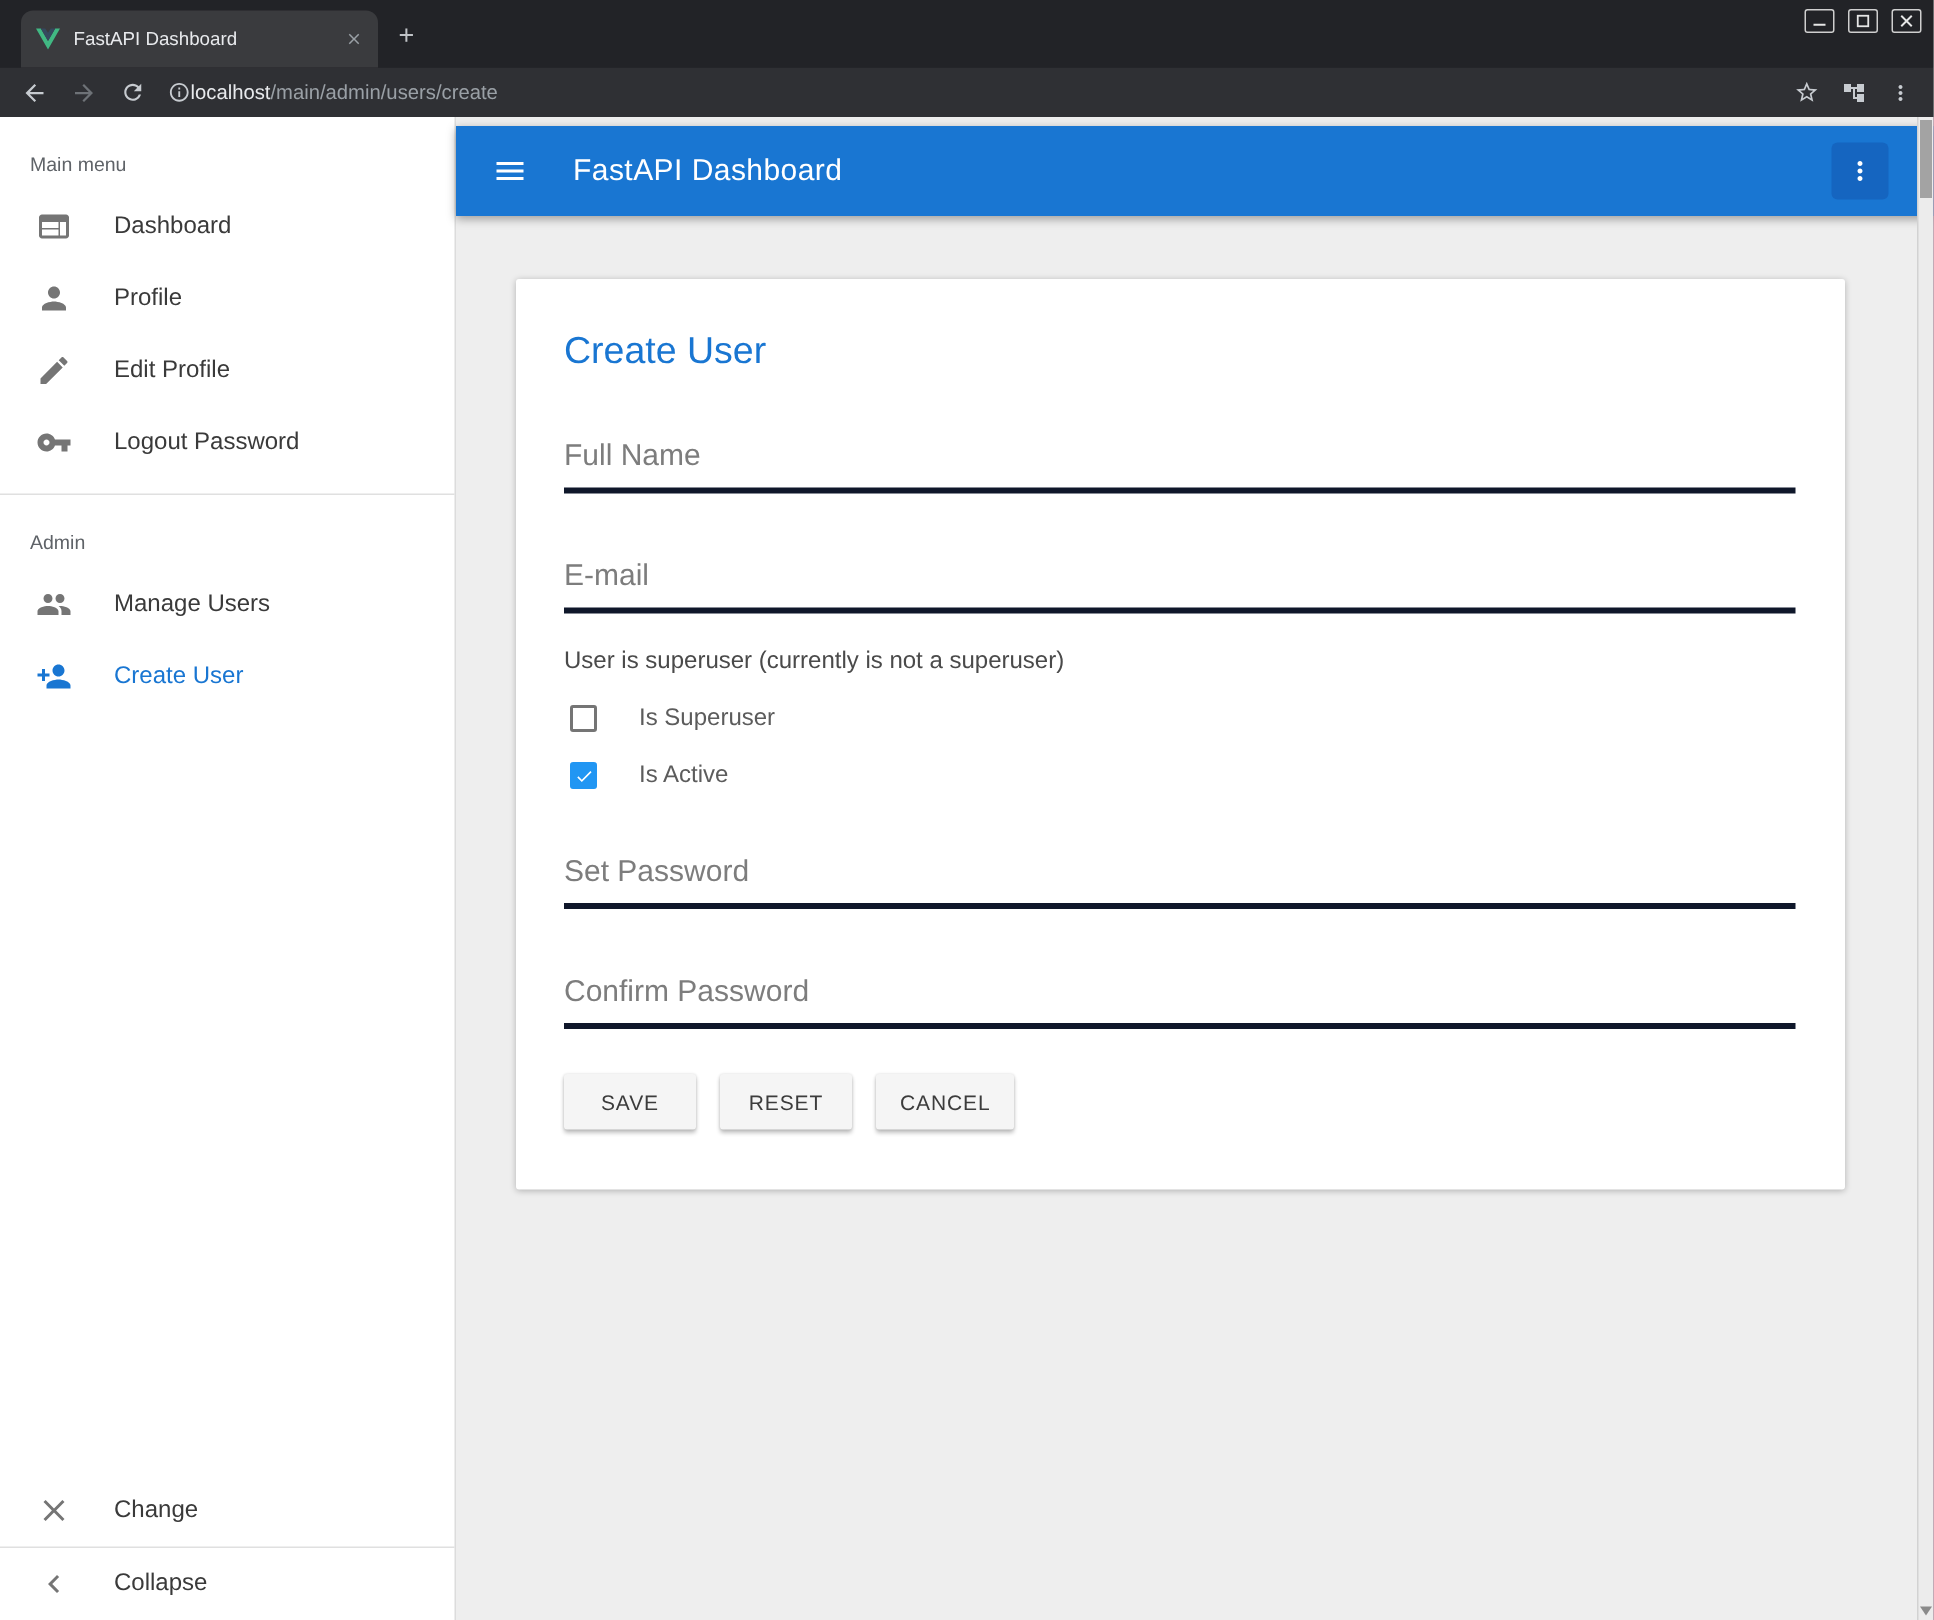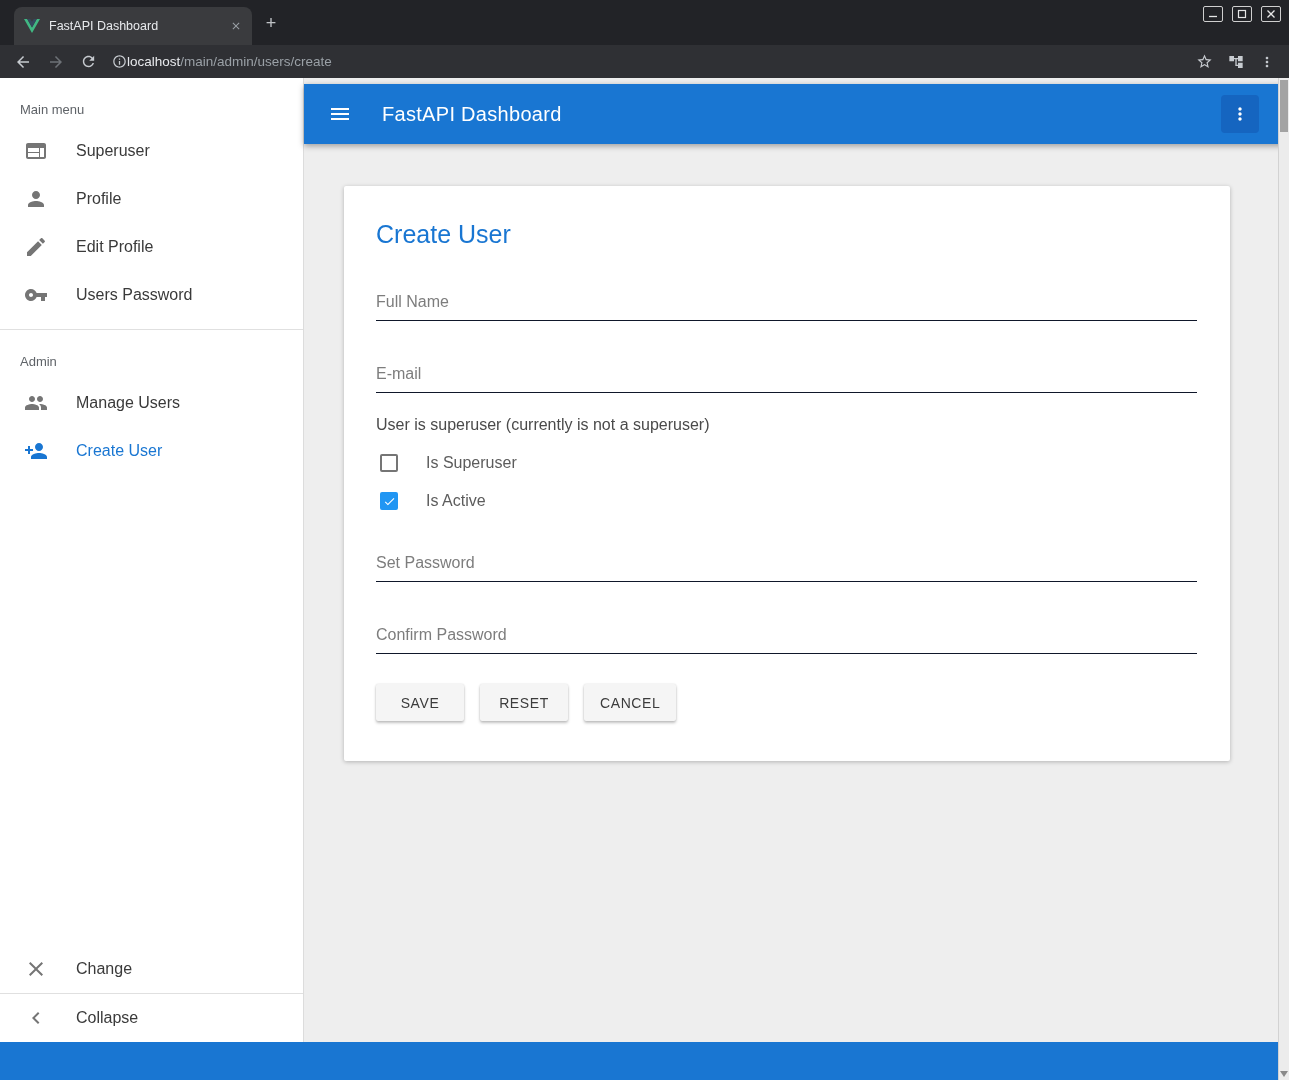--- a/index.html
+++ b/index.html
@@ -19,21 +19,21 @@
   .win-btn { width:20px; height:16px; border:1px solid #cfcfcf; border-radius:2px; display:flex;
              align-items:center; justify-content:center; color:#e6e6e6; background:transparent; }
 
   .addressbar { height:33px; background:#2f3034; display:flex; align-items:center; padding:0 14px; gap:15px; }
   .nav-ic { display:flex; align-items:center; color:#c7cbd0; }
   .nav-ic.dim { color:#6e7277; }
   .url-box { flex:1; display:flex; align-items:center; gap:0; font-size:13.5px; color:#e8eaed; }
   .url-box .path { color:#9aa0a6; }
 
   
-  .chrome-content { height:1002px; display:flex; flex-direction:column; background:#ec4899; }
+  .chrome-content { height:1002px; display:flex; flex-direction:row; background:#ec4899; }
   .app-row { flex:1; display:flex; min-height:0; }
 
   
   .sidebar { width:304px; background:#ffffff; border-right:1px solid #dcdcdc; display:flex; flex-direction:column; }
   .side-heading { padding:24px 20px 10px 20px; font-size:13px; color:#5f6368; }
   .side-item { height:48px; display:flex; align-items:center; padding:0 16px 0 24px; gap:28px;
                font-size:16px; color:#3a3a3a; cursor:pointer; }
   .side-item .icon { width:24px; height:24px; color:#757575; display:flex; align-items:center; }
   .side-item.active, .side-item.active .icon { color:#1976d2; }
   .divider { height:1px; background:#e0e0e0; margin-top:10px; }
@@ -49,22 +49,22 @@
   .appbar-spacer { flex:1; }
   .kebab-btn { width:38px; height:38px; background:#1565c0; border-radius:4px; display:flex;
                align-items:center; justify-content:center; color:#fff; }
 
   .page { flex:1; overflow:hidden; }
   .card { margin:42px 59px 0 40px; background:#fff; border-radius:2px;
           box-shadow:0 1px 4px rgba(0,0,0,.25); padding:34px 33px 40px 32px; }
   .card-title { color:#1976d2; font-size:25px; font-weight:400; }
 
   .mat-field { margin-top:38px; }
-  .mat-field input { width:100%; border:none; border-bottom:1px solid #0f172a; background:transparent;
-                     font-size:16px; font-family:inherit; padding:6px 0 9px 0; outline:none; color:#333; }
+  .mat-field input { width:100%; border:none; border-bottom:4px solid #0f172a; background:transparent;
+                     font-size:20px; font-family:inherit; padding:6px 0 9px 0; outline:none; color:#333; }
   .mat-field input::placeholder { color:#7d7d7d; opacity:1; }
 
   .hint { margin-top:23px; font-size:16px; color:#4a4a4a; }
   .cb-row { margin-top:20px; display:flex; align-items:center; gap:28px; margin-left:4px; cursor:pointer; }
   .cb { width:18px; height:18px; border:2px solid #757575; border-radius:2px; display:flex;
         align-items:center; justify-content:center; }
   .cb.checked { border-color:#2196f3; background:#2196f3; }
   .cb-label { font-size:16px; color:#5c5c5c; }
 
   .btn-row { display:flex; gap:16px; margin-top:30px; }
@@ -173,21 +173,21 @@
 
       <aside class="sidebar">
         <div class="side-heading">Main menu</div>
 
         <div class="side-item">
           <span class="icon">
             <svg width="24" height="24" viewBox="0 0 24 24" fill="currentColor">
                 <path d="M20 4H4c-1.1 0-1.99.9-1.99 2L2 18c0 1.1.9 2 2 2h16c1.1 0 2-.9 2-2V6c0-1.1-.9-2-2-2zm-5 14H4v-4h11v4zm0-5H4V9h11v4zm5 5h-4V9h4v9z"></path>
               </svg>
           </span>
-          <span>Superuser</span>
+          <span>Dashboard</span>
         </div>
 
         <div class="side-item">
           <span class="icon">
             <svg width="24" height="24" viewBox="0 0 24 24" fill="currentColor">
                 <path d="M12 12c2.21 0 4-1.79 4-4s-1.79-4-4-4-4 1.79-4 4 1.79 4 4 4zm0 2c-2.67 0-8 1.34-8 4v2h16v-2c0-2.66-5.33-4-8-4z"></path>
               </svg>
           </span>
           <span>Profile</span>
         </div>
@@ -200,21 +200,21 @@
           </span>
           <span>Edit Profile</span>
         </div>
 
         <div class="side-item">
           <span class="icon">
             <svg width="24" height="24" viewBox="0 0 24 24" fill="currentColor">
                 <path d="M12.65 10C11.83 7.67 9.61 6 7 6c-3.31 0-6 2.69-6 6s2.69 6 6 6c2.61 0 4.83-1.67 5.65-4H17v4h4v-4h2v-4H12.65zM7 14c-1.1 0-2-.9-2-2s.9-2 2-2 2 .9 2 2-.9 2-2 2z"></path>
               </svg>
           </span>
-          <span>Users Password</span>
+          <span>Logout Password</span>
         </div>
 
         <div class="divider"></div>
         <div class="side-heading">Admin</div>
 
         <div class="side-item">
           <span class="icon">
             <svg width="24" height="24" viewBox="0 0 24 24" fill="currentColor">
                 <path d="M16 11c1.66 0 2.99-1.34 2.99-3S17.66 5 16 5c-1.66 0-3 1.34-3 3s1.34 3 3 3zm-8 0c1.66 0 2.99-1.34 2.99-3S9.66 5 8 5C6.34 5 5 6.34 5 8s1.34 3 3 3zm0 2c-2.33 0-7 1.17-7 3.5V19h14v-2.5c0-2.33-4.67-3.5-7-3.5zm8 0c-.29 0-.62.02-.97.05 1.16.84 1.97 1.97 1.97 3.45V19h6v-2.5c0-2.33-4.67-3.5-7-3.5z"></path>
               </svg>

